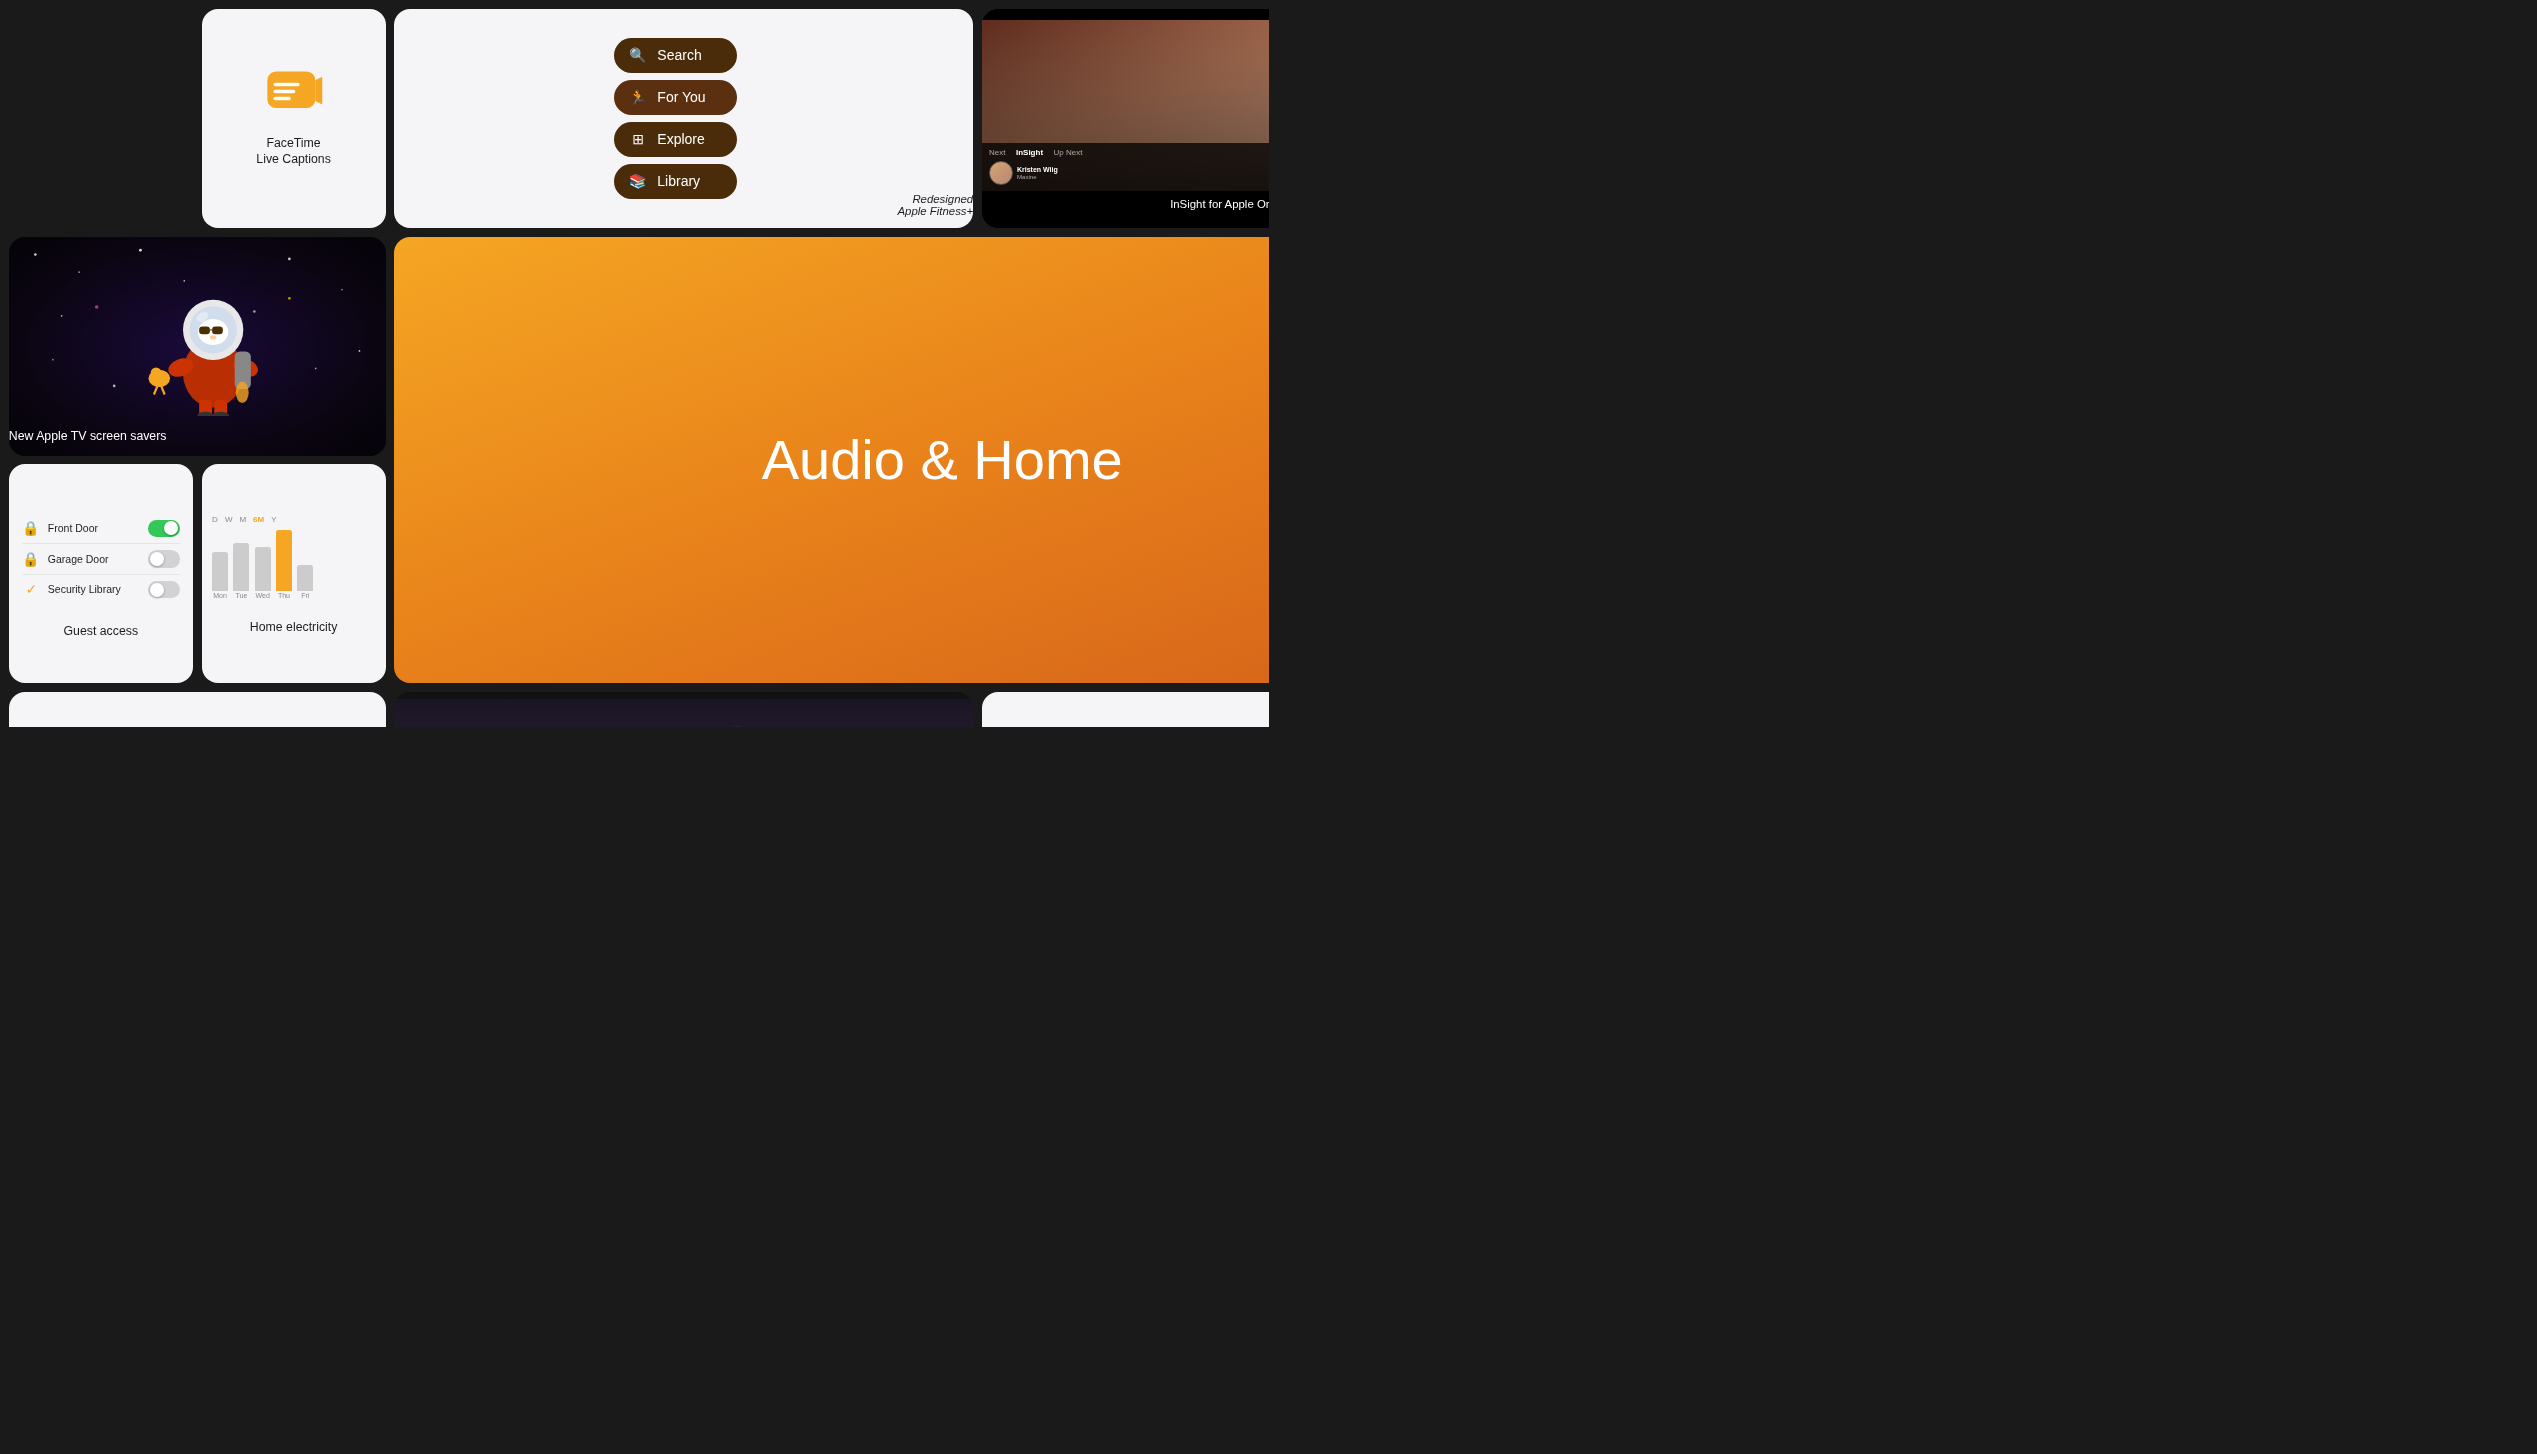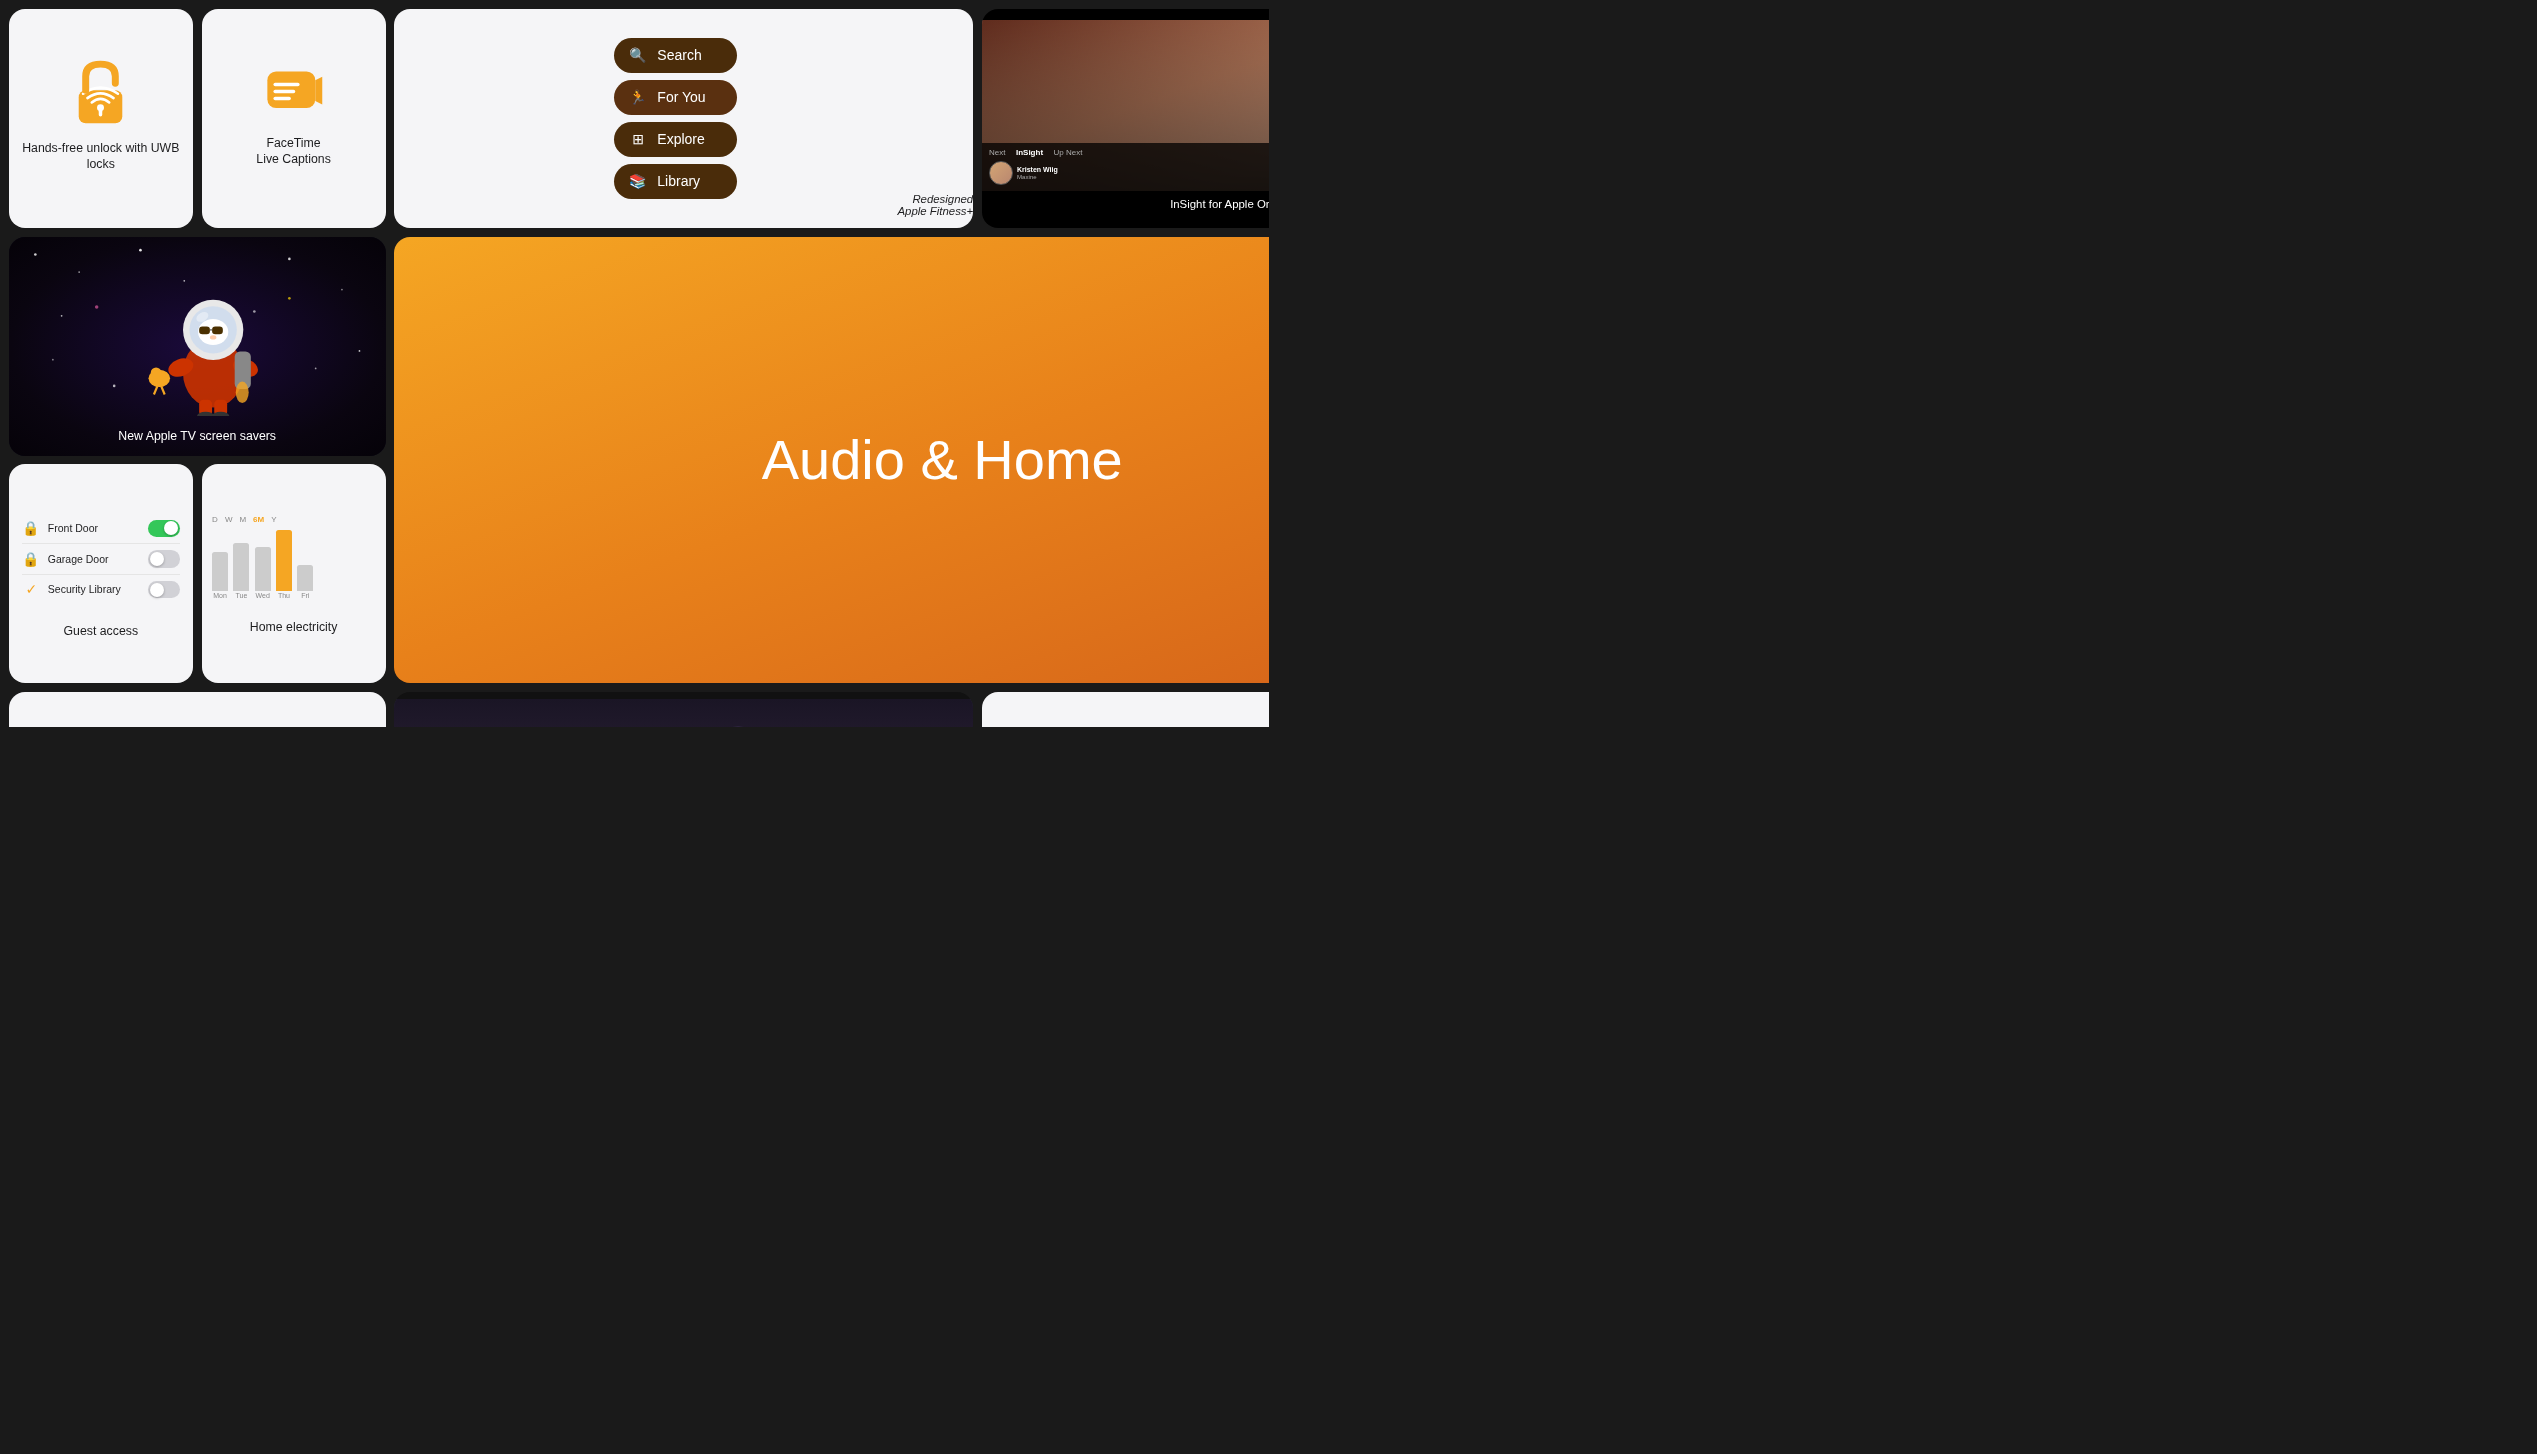--- a/index.html
+++ b/index.html
@@ -258,21 +258,21 @@
       background: radial-gradient(ellipse at center, #1a0a3a 0%, #0a0510 70%, #050208 100%);
       display: flex;
       align-items: center;
       justify-content: center;
     }
     .screensaver-label {
       position: absolute;
       bottom: 12.3px;
       left: 0;
       right: 0;
-      text-align: center;
+      text-align: left;
       color: white;
       font-size: 12.3px;
       font-weight: 500;
     }
 
     
     .card-audio-home {
       background: linear-gradient(160deg, #f5a623 0%, #e8811a 50%, #d4621a 100%);
     }
     .audio-home-title {
@@ -494,36 +494,20 @@
       padding: 7px;
       background: rgba(0,0,0,0.8);
       width: 100%;
     }
   </style>
 </head>
 <body>
 
 <div class="grid-container">
 
-  <div class="card card-unlock">
-    <svg class="unlock-icon" viewBox="0 0 70 80">
-
-      <rect x="10" y="38" width="50" height="38" rx="8" fill="#f5a623"></rect>
-
-      <path d="M25 52 Q35 44 45 52" stroke="white" stroke-width="3" fill="none" stroke-linecap="round"></path>
-      <path d="M20 47 Q35 36 50 47" stroke="white" stroke-width="3" fill="none" stroke-linecap="round"></path>
-      <path d="M15 42 Q35 28 55 42" stroke="white" stroke-width="3" fill="none" stroke-linecap="round"></path>
-      <circle cx="35" cy="58" r="4" fill="white"></circle>
-      <rect x="33" y="60" width="4" height="8" rx="2" fill="white"></rect>
-
-      <path d="M18 38 L18 22 Q18 8 35 8 Q52 8 52 22 L52 30" stroke="#f5a623" stroke-width="8" fill="none" stroke-linecap="round"></path>
-    </svg>
-    <div class="card-label">Hands-free unlock
-with UWB locks</div>
-  </div>
 
   <div class="card card-facetime">
     <svg class="facetime-icon" viewBox="0 0 70 70">
       <rect x="5" y="12" width="55" height="42" rx="10" fill="#f5a623"></rect>
       <polygon points="60,22 68,18 68,50 60,46" fill="#f5a623"></polygon>
 
       <rect x="12" y="25" width="30" height="4" rx="2" fill="white"></rect>
       <rect x="12" y="33" width="25" height="4" rx="2" fill="white"></rect>
       <rect x="12" y="41" width="20" height="4" rx="2" fill="white"></rect>
     </svg>

